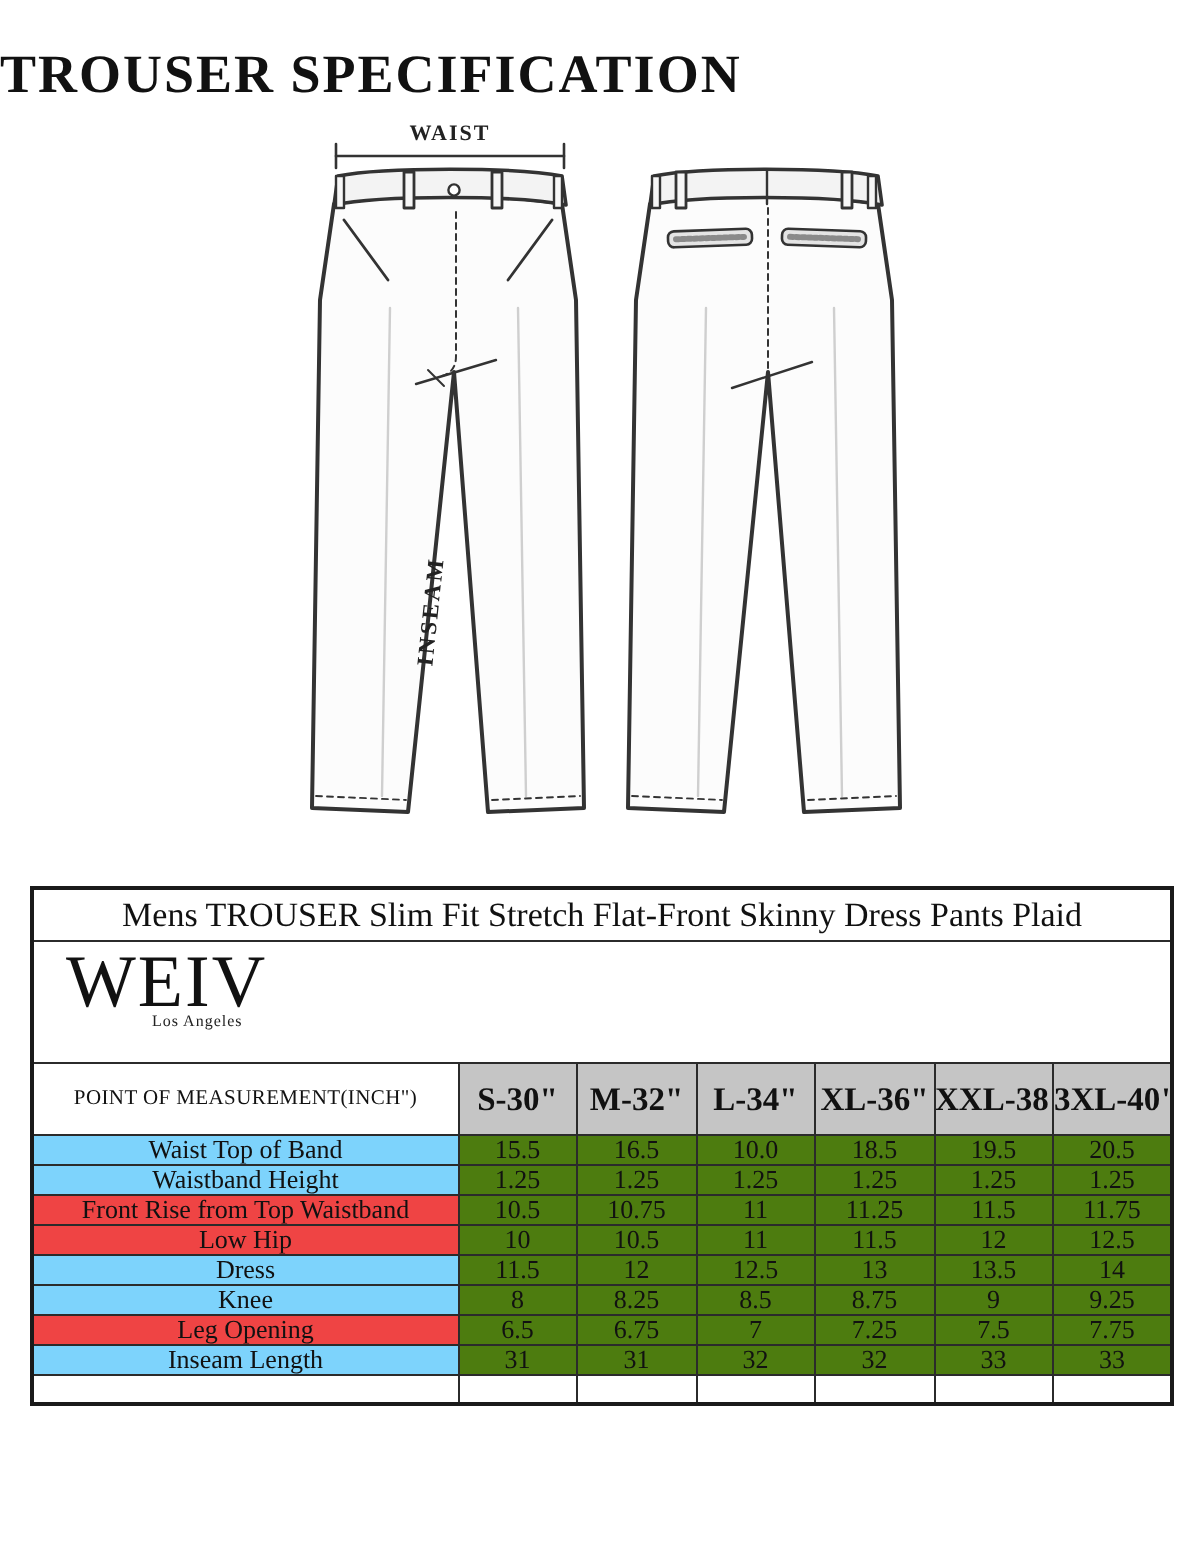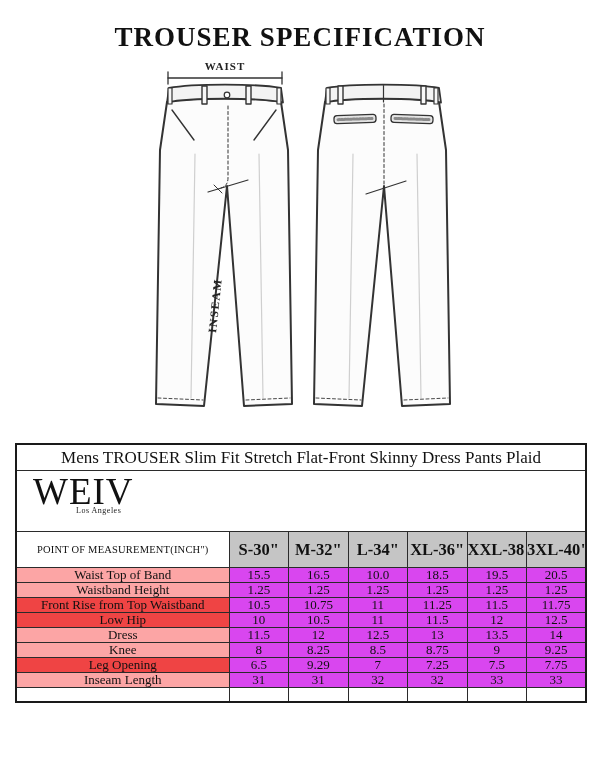--- a/index.html
+++ b/index.html
@@ -6,21 +6,20 @@
   .page{
     position:relative;
     width:600px;height:776px;
     background:#ffffff;
     font-family:"Liberation Serif","DejaVu Serif",serif;
     color:#111;
     overflow:hidden;
   }
   .page-title{
     position:absolute;top:22px;left:0;width:600px;
-    text-align:center;
     font-size:27px;font-weight:bold;letter-spacing:1px;
     margin:0;
   }
   .drawing{position:absolute;top:58px;left:0;}
 
   
   .spec-wrap{position:absolute;left:15px;top:443px;width:570px;}
   table.spec{
     width:570px;
     border-collapse:collapse;
@@ -54,22 +53,22 @@
   .poh-cell{
     background:#ffffff;font-weight:normal;
     font-size:10.5px;letter-spacing:0.2px;
   }
   .size-cell{
     background:#c5c5c5;
     font-weight:bold;font-size:16.5px;
   }
   .data-row td{height:14px;font-size:13px;line-height:14px;}
   .label-cell{background:#ef4444;}
-  .label-cell.shaded{background:#fca5a5;}
-  .value-cell{background:#d946ef;}
+  .label-cell.shaded{background:#7dd3fc;}
+  .value-cell{background:#4d7c0f;}
   .empty-row td{height:13px;background:#ffffff;}
   col.c-label{width:213px;}
   col.c-size{width:59.5px;}
 </style>
 </head>
 <body>
 
 <div class="page">
 
   <h1 class="page-title">TROUSER SPECIFICATION</h1>
@@ -230,21 +229,21 @@
             <td class="value-cell">8</td>
             <td class="value-cell">8.25</td>
             <td class="value-cell">8.5</td>
             <td class="value-cell">8.75</td>
             <td class="value-cell">9</td>
             <td class="value-cell">9.25</td>
           </tr>
           <tr class="data-row">
             <td class="label-cell">Leg Opening</td>
             <td class="value-cell">6.5</td>
-            <td class="value-cell">9.29</td>
+            <td class="value-cell">6.75</td>
             <td class="value-cell">7</td>
             <td class="value-cell">7.25</td>
             <td class="value-cell">7.5</td>
             <td class="value-cell">7.75</td>
           </tr>
           <tr class="data-row">
             <td class="label-cell shaded">Inseam Length</td>
             <td class="value-cell">31</td>
             <td class="value-cell">31</td>
             <td class="value-cell">32</td>

